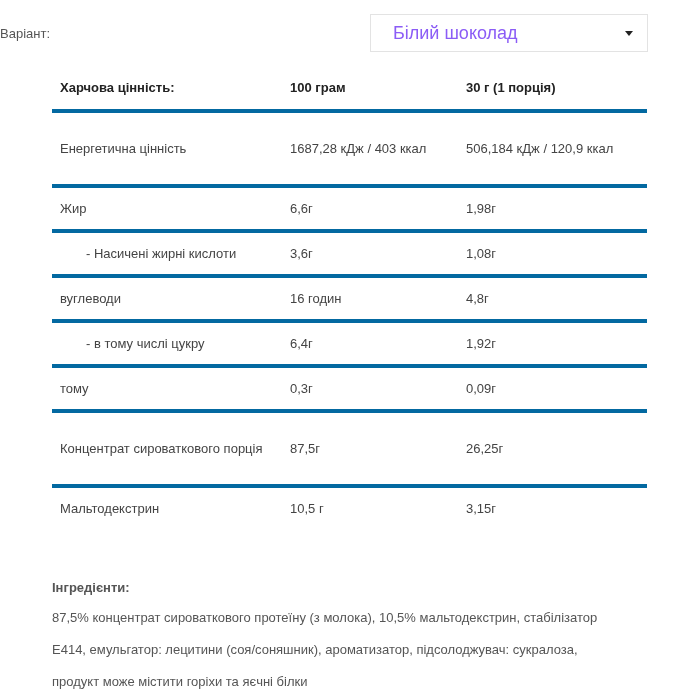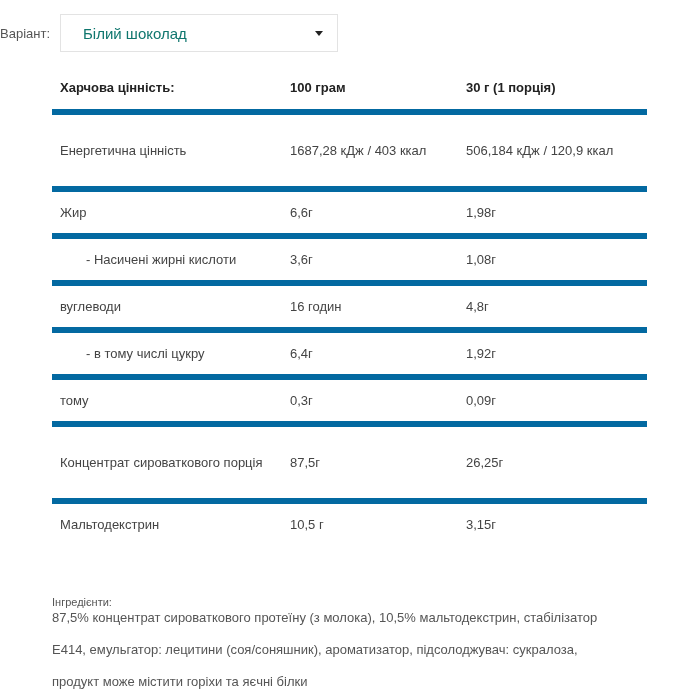--- a/index.html
+++ b/index.html
@@ -3,58 +3,58 @@
 <meta charset="utf-8">
 <style>
   html, body { margin: 0; padding: 0; background: #ffffff; }
   body {
     width: 700px; height: 700px; position: relative; overflow: hidden;
     font-family: "Liberation Sans", "DejaVu Sans", sans-serif;
     color: #333333;
   }
   .variant-row {
     position: absolute; left: 0; top: 14px; width: 648px;
-    display: flex; justify-content: flex-start; align-items: center;
+    display: flex; justify-content: space-between; align-items: center;
   }
   .variant-label {
     font-size: 13px; color: #555555; margin-right: 10px;
   }
   .variant-select {
     width: 278px; height: 38px; box-sizing: border-box;
     border: 1px solid #e3e3e3; background: #ffffff;
     display: flex; align-items: center; justify-content: space-between;
     padding: 0 14px 0 22px; cursor: pointer;
   }
-  .variant-value { font-size: 15px; color: #0f766e; }
+  .variant-value { font-size: 18px; color: #8b5cf6; }
   .caret {
     width: 0; height: 0;
     border-left: 4px solid transparent; border-right: 4px solid transparent;
     border-top: 5px solid #222222;
   }
   table.nutrition {
     position: absolute; left: 52px; top: 69px; width: 595px;
     border-collapse: collapse;
   }
   table.nutrition th, table.nutrition td {
     text-align: left; vertical-align: middle;
-    border-bottom: 6px solid #0369a1;
+    border-bottom: 4px solid #0369a1;
     font-size: 13px; line-height: 24px; padding: 0 8px;
   }
   table.nutrition th {
     font-weight: bold; color: #222222; height: 38px; padding-bottom: 2px;
   }
   table.nutrition td { color: #444444; height: 41px; }
   table.nutrition tr.tall td { height: 71px; }
   table.nutrition tr.last td { border-bottom: none; }
   table.nutrition tr:first-child th { padding-top: 0; }
   td.indent { padding-left: 34px !important; }
   col.c1 { width: 230px; } col.c2 { width: 176px; } col.c3 { width: 189px; }
   .ingredients-title {
-    position: absolute; left: 52px; top: 596px;
-    font-size: 11px; font-weight: normal; color: #555555;
+    position: absolute; left: 52px; top: 580px;
+    font-size: 13px; font-weight: bold; color: #555555;
   }
   .ingredients-text {
     position: absolute; left: 52px; top: 602px; width: 560px;
     font-size: 13px; line-height: 32px; color: #555555;
   }
 </style>
 </head>
 <body>
 
 <div class="variant-row">

